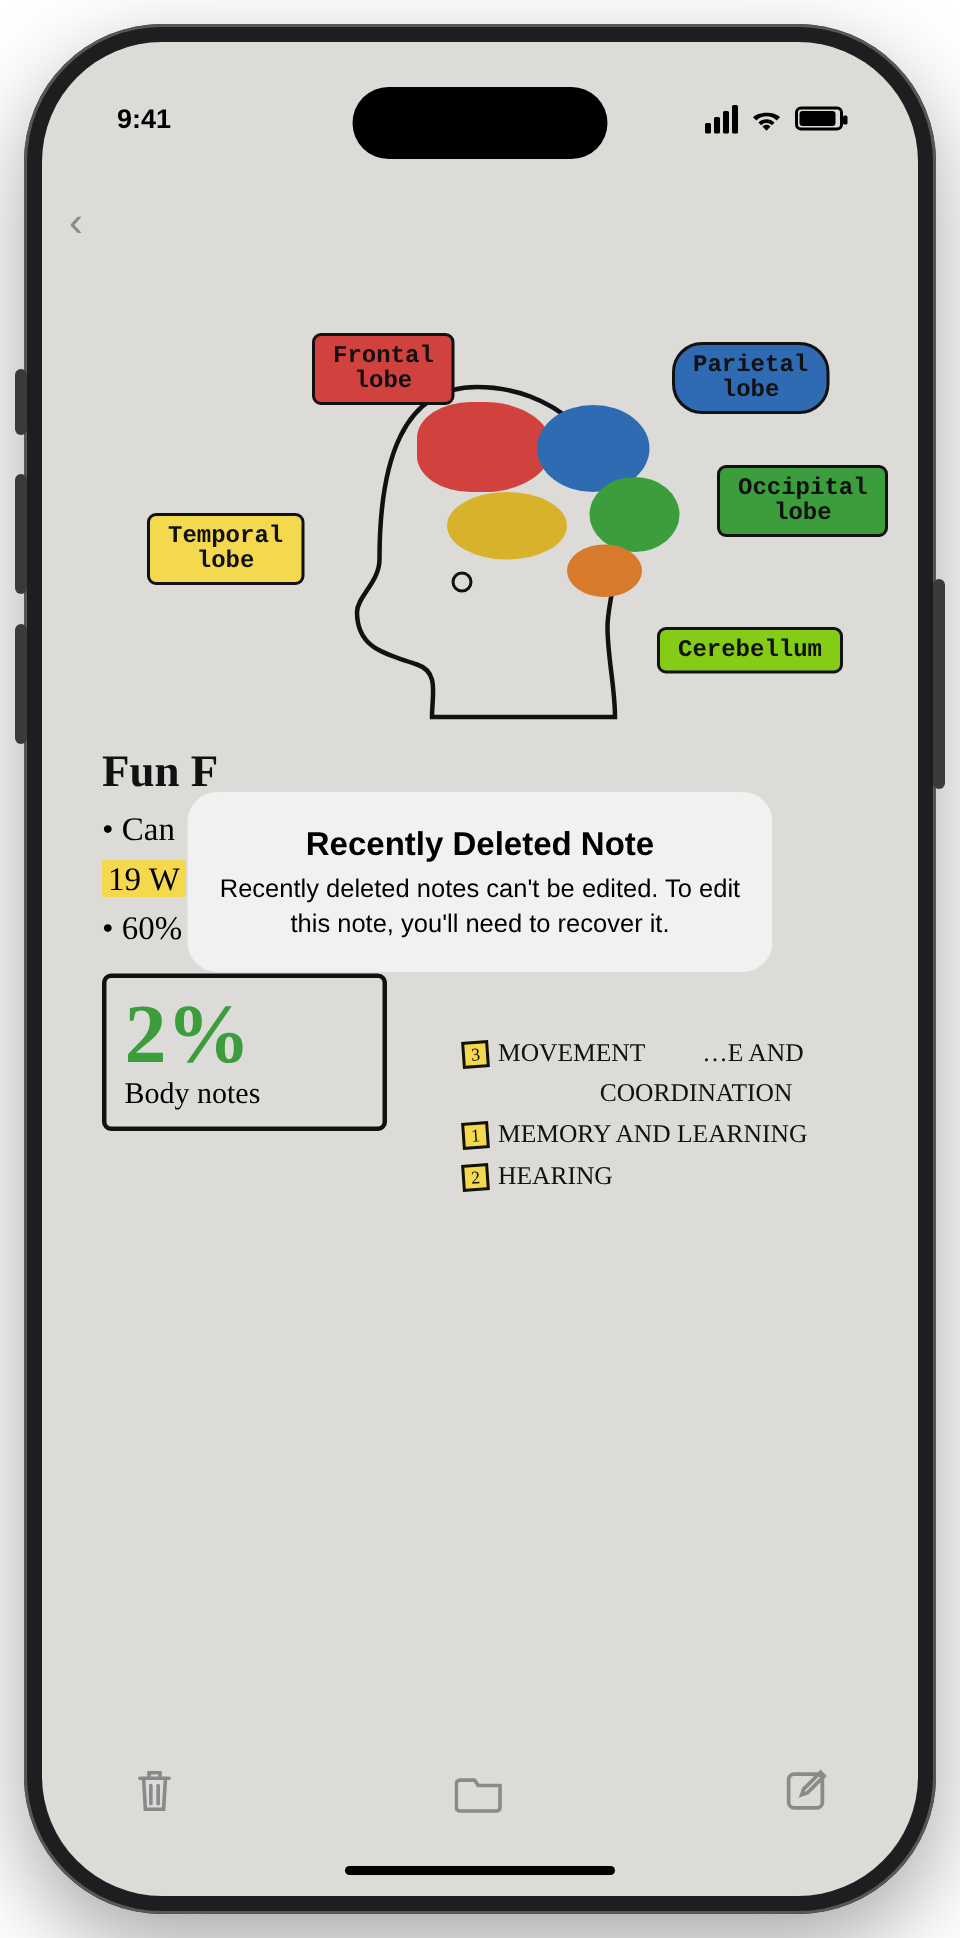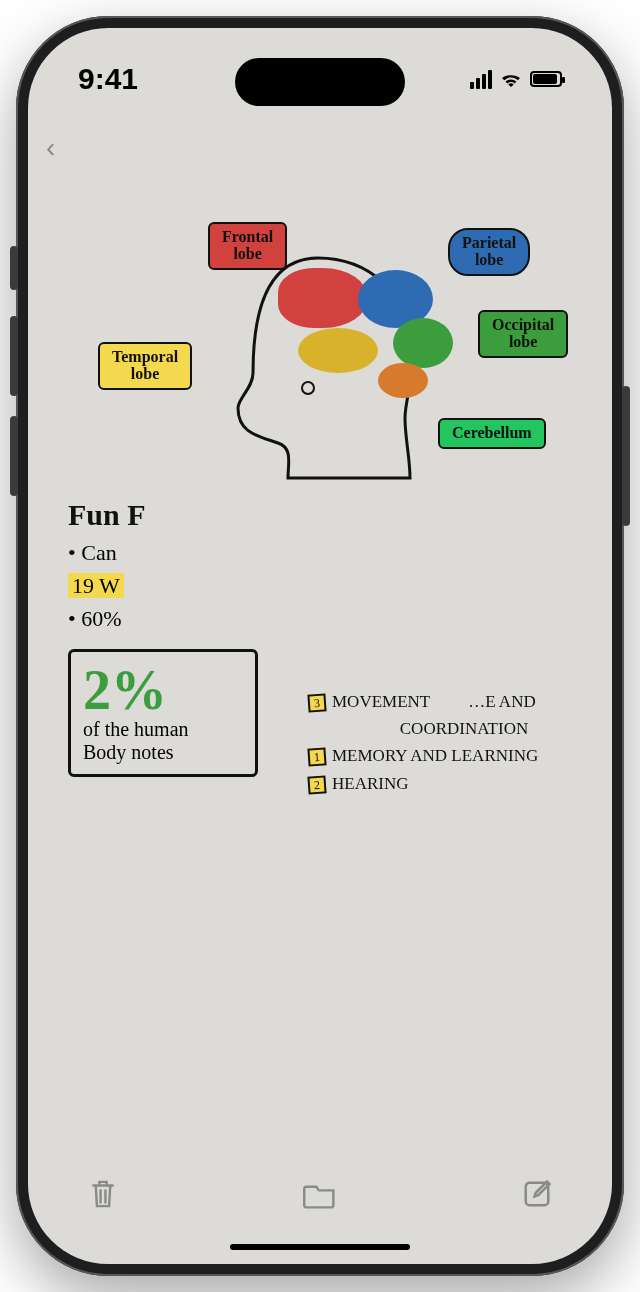--- a/index.html
+++ b/index.html
@@ -25,21 +25,21 @@
   .btn-vol1  { left: -6px; top: 300px; width: 8px; height: 80px; }
   .btn-vol2  { left: -6px; top: 400px; width: 8px; height: 80px; }
   .btn-mute  { left: -6px; top: 230px; width: 8px; height: 44px; }
 
   
   .status-bar {
     position: absolute; top: 26px; left: 0; right: 0; height: 50px;
     display: flex; justify-content: space-between; align-items: center;
     padding: 0 50px; z-index: 40;
   }
-  .status-time { font-size: 30px; font-weight: 600; color: #000; }
+  .status-time { font-size: 18px; font-weight: 600; color: #000; }
   .status-icons { display: flex; align-items: center; gap: 8px; }
   .signal { display: flex; align-items: flex-end; gap: 2px; }
   .signal span { width: 4px; background:#000; border-radius:1px; }
   .signal span:nth-child(1){height:7px}.signal span:nth-child(2){height:11px}
   .signal span:nth-child(3){height:15px}.signal span:nth-child(4){height:19px}
   .battery { width: 32px; height: 16px; border: 2px solid #000; border-radius: 4px; position: relative; }
   .battery::after{content:"";position:absolute;right:-5px;top:4px;width:3px;height:6px;background:#000;border-radius:1px;}
   .battery > i { display:block; margin:1px; width:24px; height:10px; background:#000; border-radius:2px;}
 
   
@@ -57,26 +57,26 @@
   }
   .diagram { position:relative; width:100%; height:280px; }
   .head-outline{ position:absolute; left:140px; top:40px; width:220px; height:240px;}
   .lobe { position:absolute; border-radius:16px; }
   .lobe.f { left:210px; top:60px; width:90px; height:60px; background:#d1413e; border-radius:40% 50% 50% 40%;}
   .lobe.p { left:290px; top:62px; width:75px; height:58px; background:#2e6bb3; border-radius:50%;}
   .lobe.o { left:325px; top:110px; width:60px; height:50px; background:#3b9d3b; border-radius:50%;}
   .lobe.t { left:230px; top:120px; width:80px; height:45px; background:#d9b22b; border-radius:50%;}
   .lobe.c { left:310px; top:155px; width:50px; height:35px; background:#d87a2c; border-radius:50%;}
   .label-box{ position:absolute; padding:5px 12px; border:2px solid #111; border-radius:6px;
-              font-family:Liberation Serif, serif; font-size:16px; font-weight:600;
+              font-family:Liberation Mono, monospace; font-size:16px; font-weight:600;
               text-align:center; line-height:1.05; white-space:pre-line;}
   .lb-f{left:140px; top:14px; background:#d1413e; color:#111;}
   .lb-p{left:380px; top:20px; background:#2e6bb3; color:#111;border-radius:20px;}
   .lb-o{left:410px; top:102px; background:#3b9d3b; color:#111;}
-  .lb-c{left:370px; top:210px; background:#22c55e; color:#111;}
+  .lb-c{left:370px; top:210px; background:#84cc16; color:#111;}
   .lb-t{left:30px;  top:134px; background:#f4d84e; color:#111;}
 
   .fun-heading{
     font-family:"Segoe Script","Bradley Hand","Comic Sans MS",cursive;
     font-size:30px; font-weight:700; margin-top:10px; color:#111;
   }
   .bullets{ margin-top:4px; font-family:"Bradley Hand","Comic Sans MS",cursive; font-size:22px; line-height:1.5;}
   .hl{ background:#f4d84e; padding:0 4px;}
   .fact-box{ margin-top:14px; width:190px; border:3px solid #111; border-radius:6px; padding:10px 12px;
              font-family:"Bradley Hand","Comic Sans MS",cursive;}
@@ -176,21 +176,20 @@
       <div class="bullets">
         <div>
           <span>• Can </span><br>
           <span class="hl">19 W</span>
         </div>
         <div>• 60%</div>
       </div>
 
       <div class="fact-box">
         <div class="fact-big">2%</div>
-        <div class="fact-sub">of the human</div>
         <div class="fact-sub">Body notes</div>
       </div>
 
       <div class="side-list">
         <div><span class="sq">3</span><span>MOVEMENT</span>
           &nbsp;&nbsp;&nbsp;&nbsp;&nbsp;&nbsp;&nbsp;&nbsp;<span>…E AND</span></div>
         <div style="text-align:right;padding-right:10px">COORDINATION</div>
         <div><span class="sq">1</span><span>MEMORY AND LEARNING</span></div>
         <div><span class="sq">2</span><span>HEARING</span></div>
       </div>
@@ -207,16 +206,20 @@
         <rect x="3" y="3" width="18" height="18" rx="3" fill="none" stroke="#8a8a8a" stroke-width="2"></rect>
         <path d="M20 2l2 2-9 9-3 1 1-3z" fill="none" stroke="#8a8a8a" stroke-width="2"></path>
       </svg>
     </div>
 
     <div class="home-ind"></div>
 
     <div class="dimmer"></div>
 
     <div class="alert">
+      <div class="alert-body">
+        <div class="alert-title">Recently Deleted Note</div>
+        <div class="alert-msg">Recently deleted notes can't be edited. To edit this note, you'll need to recover it.</div>
+      </div>
     </div>
 
   </div>
 </div>
 
 </body></html>

